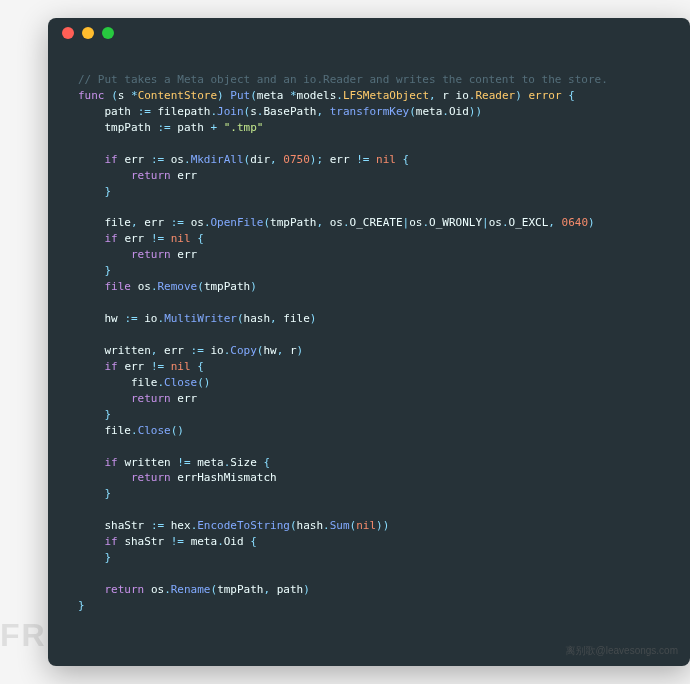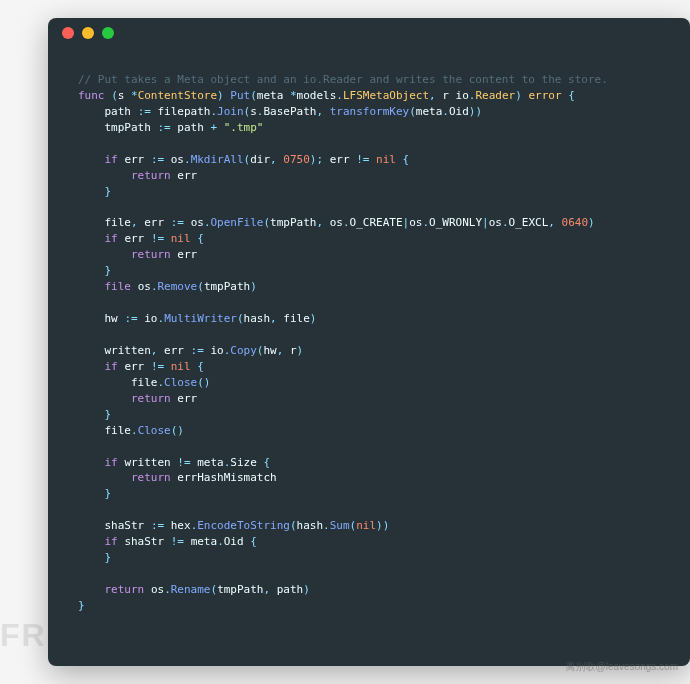--- a/index.html
+++ b/index.html
@@ -73,21 +73,21 @@
       color: rgba(180,180,180,0.35);
       font-size: 32px;
       font-weight: bold;
       font-family: Arial, sans-serif;
       letter-spacing: 2px;
       z-index: -1;
     }
     .watermark-right {
       position: absolute;
       right: 12px;
-      bottom: 10px;
+      bottom: 26px;
       color: rgba(100,100,100,0.5);
       font-size: 10px;
       font-family: Arial, sans-serif;
     }
   </style>
 </head>
 <body>
 
 <div class="window">
   <div class="titlebar">

